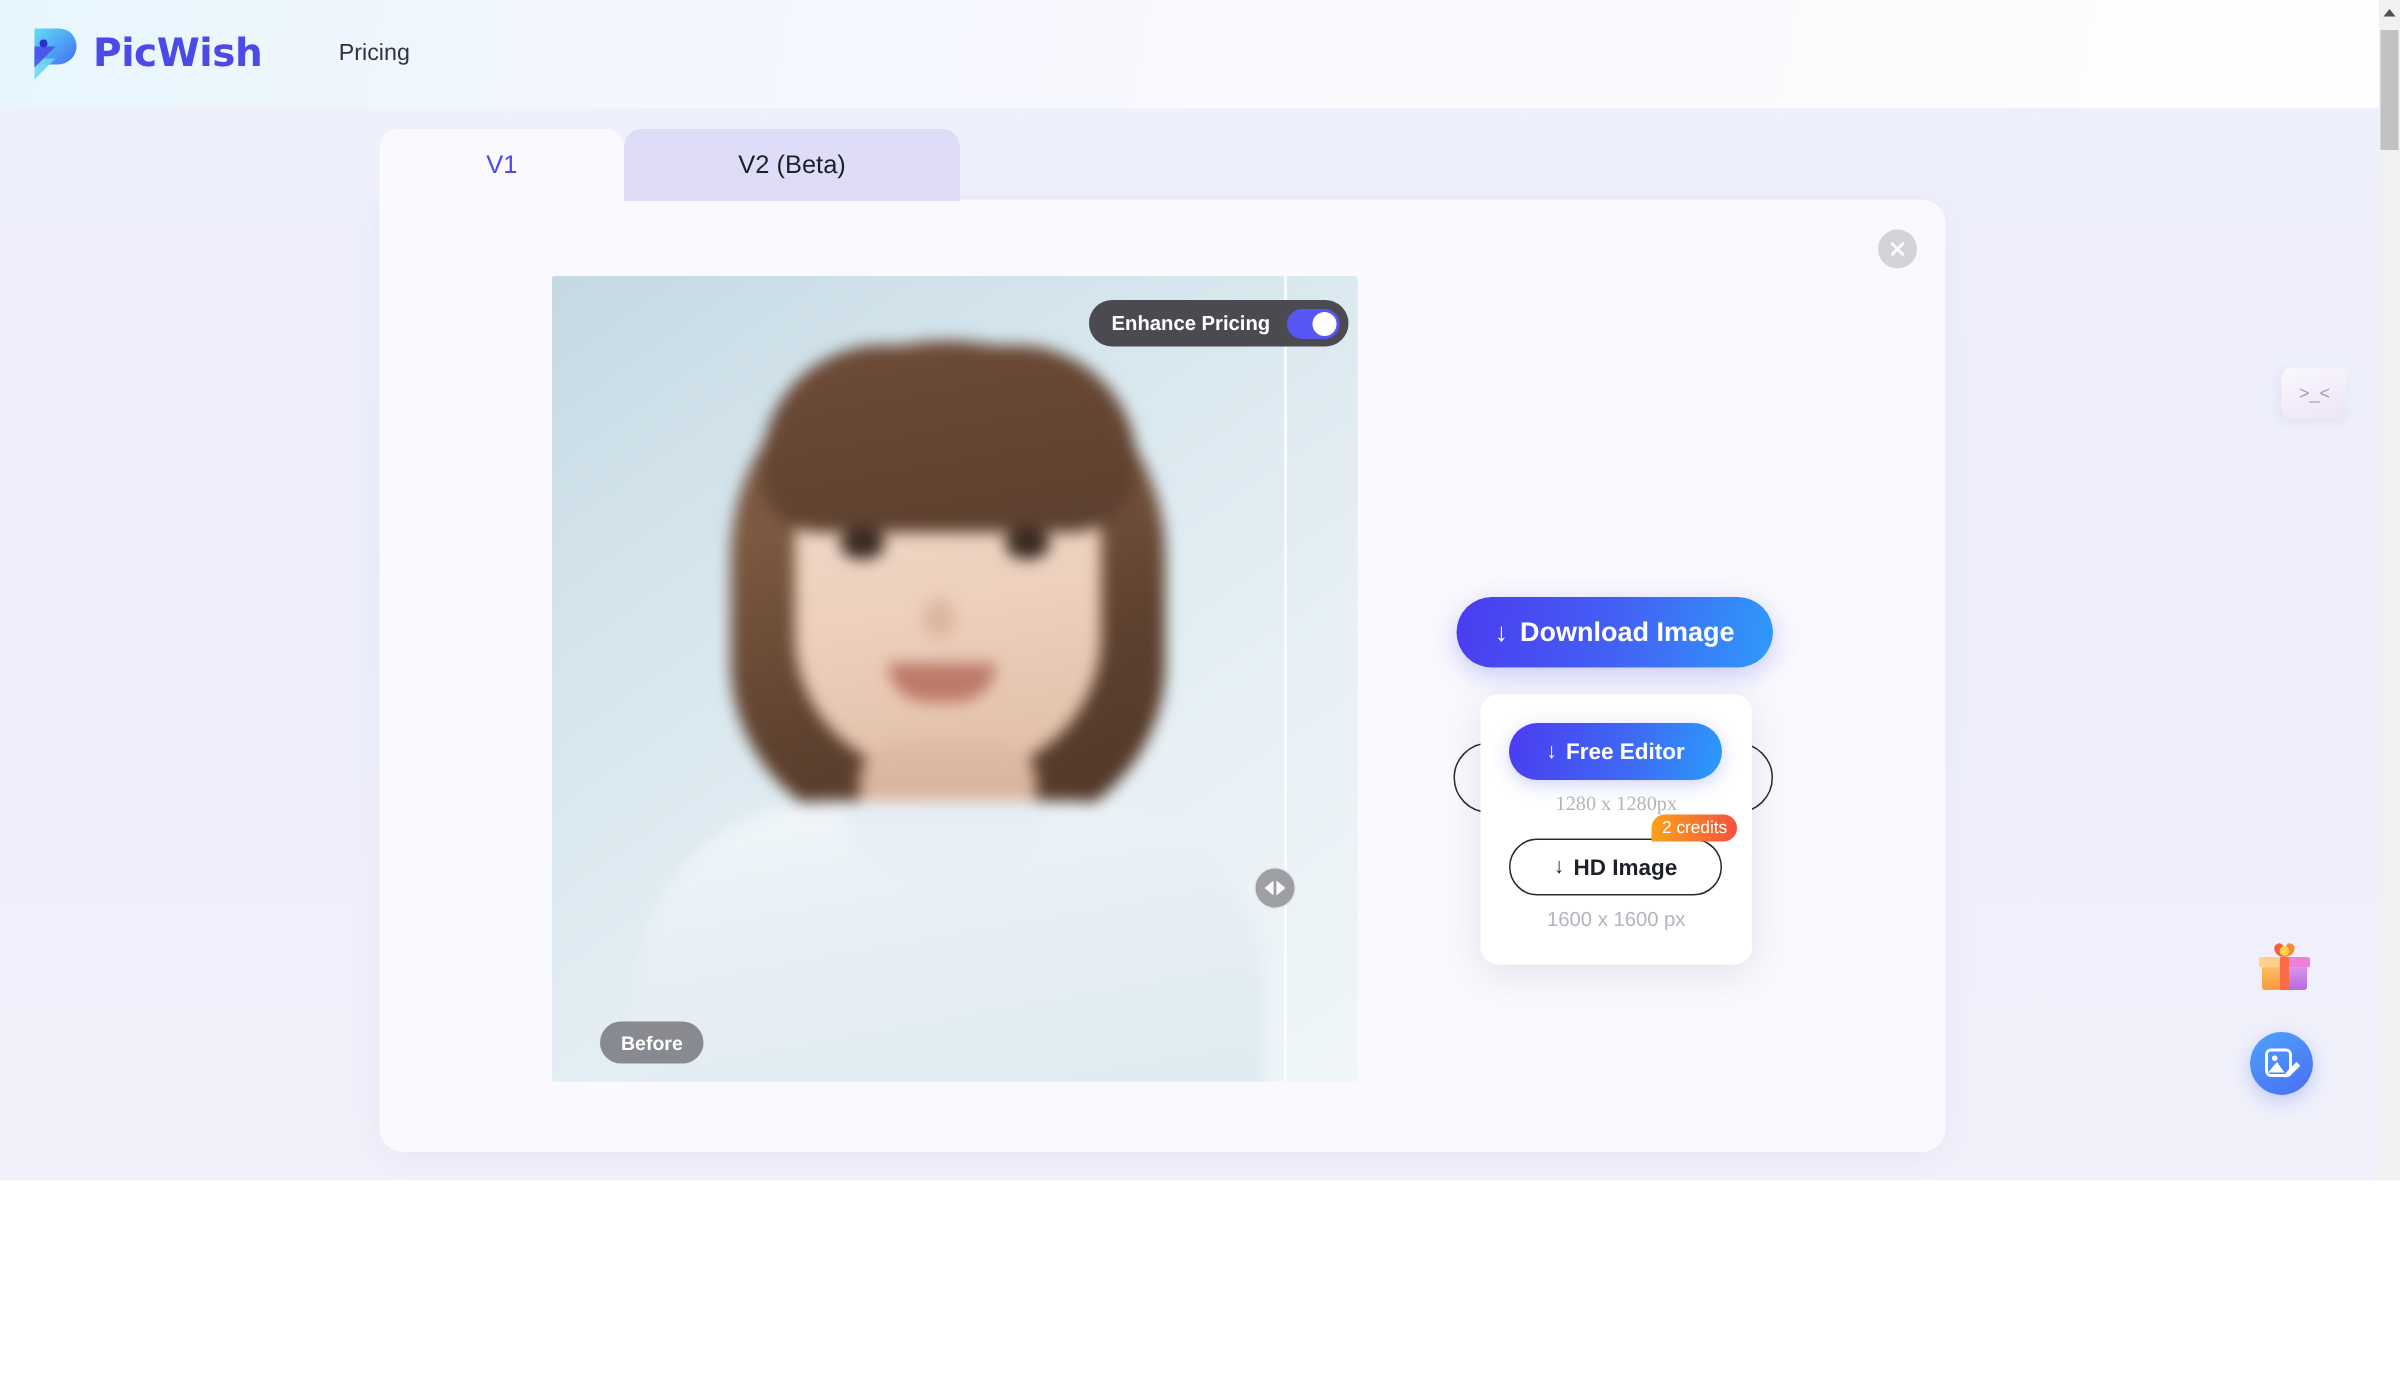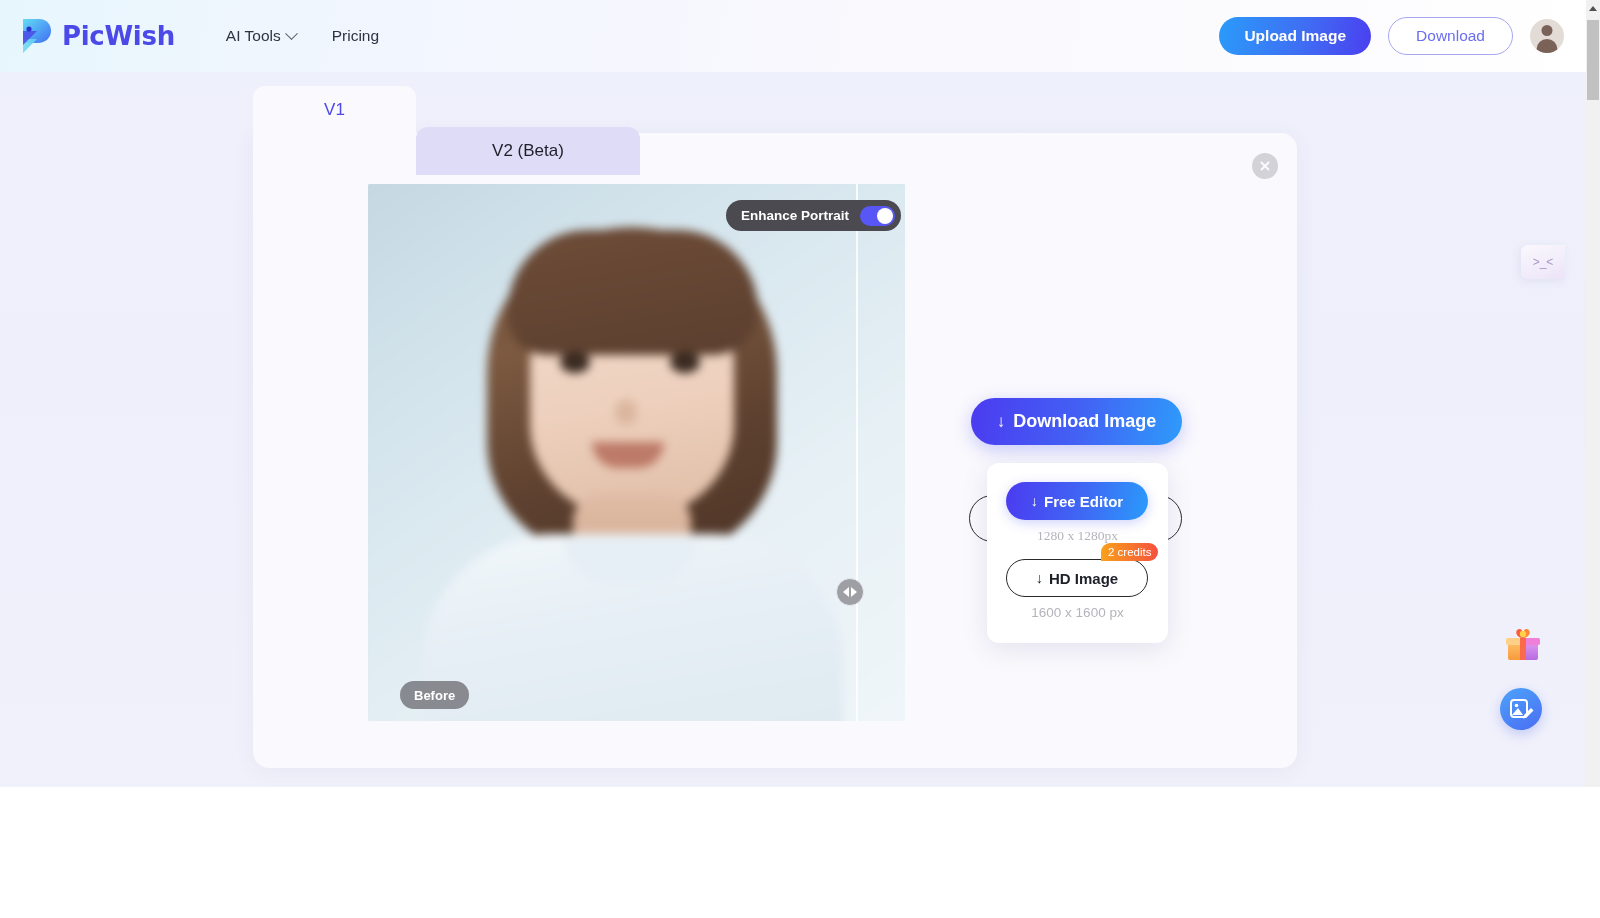--- a/index.html
+++ b/index.html
@@ -79,21 +79,21 @@
     border-radius:11px 11px 0 0; background:#7a6259; transform:translateX(-50%);
   }
 
   
   .tabs { position: absolute; left: 253px; top: 86px; display: flex; z-index: 20; }
   .tab {
     width: 163px; height: 48px; display: flex; align-items: center; justify-content: center;
     font-size: 17px; font-weight: normal; border-radius: 12px 12px 0 0; cursor: pointer;
   }
   .tab.active { background: #faf9fd; color: #4b49e8; }
-  .tab.inactive { background: #dedcf7; color: #1d2029; width: 224px; margin-top: 41px; }
+  .tab.inactive { background: #dedcf7; color: #1d2029; width: 224px; }
 
   
   .card {
     position: absolute; left: 253px; top: 133px; width: 1044px; height: 635px;
     background: #faf9fd; border-radius: 0 16px 16px 16px;
     box-shadow: 0 3px 22px rgba(80,80,140,0.06);
     z-index: 10;
   }
   .close-btn {
     position: absolute; right: 19px; top: 20px; width: 26px; height: 26px;
@@ -313,38 +313,29 @@
           <path d="M6 2 L6 36 L20 22 L6 22 Z" fill="url(#lg2)" opacity="0.9"></path>
           <path d="M6 14 L20 14 L6 28 Z" fill="#4b49e8" opacity="0.85"></path>
           <circle cx="12" cy="12" r="2.6" fill="#2b2fd0"></circle>
         </svg>
       </div>
       <div class="logo-text">PicWish</div>
     </div>
 
     <div class="nav">
 
-      <div class="nav-item">
-        <span>AI Tools</span>
-        <span class="chev"></span>
-      </div>
 
 
 
       <div class="nav-item">
         <span>Pricing</span>
       </div>
 
     </div>
 
-    <div class="header-right">
-      <button class="btn-upload">Upload Image</button>
-      <button class="btn-download-top">Download</button>
-      <div class="avatar"></div>
-    </div>
   </div>
 
   <div class="tabs">
     <div class="tab active">V1</div>
     <div class="tab inactive">V2 (Beta)</div>
   </div>
 
   <div class="card">
 
     <div class="close-btn"></div>
@@ -360,21 +351,21 @@
         <div class="nose"></div>
         <div class="mouth"></div>
         <div class="neck"></div>
         <div class="body"></div>
         <div class="collar"></div>
       </div>
 
       <div class="divider"></div>
 
       <div class="enhance-pill">
-        <span>Enhance Portrait</span>
+        <span>Enhance Pricing</span>
         <span class="toggle"></span>
       </div>
 
       <div class="before-pill">Before</div>
 
       <div class="handle">
         <span class="tri l"></span>
         <span class="tri r"></span>
       </div>
     </div>

